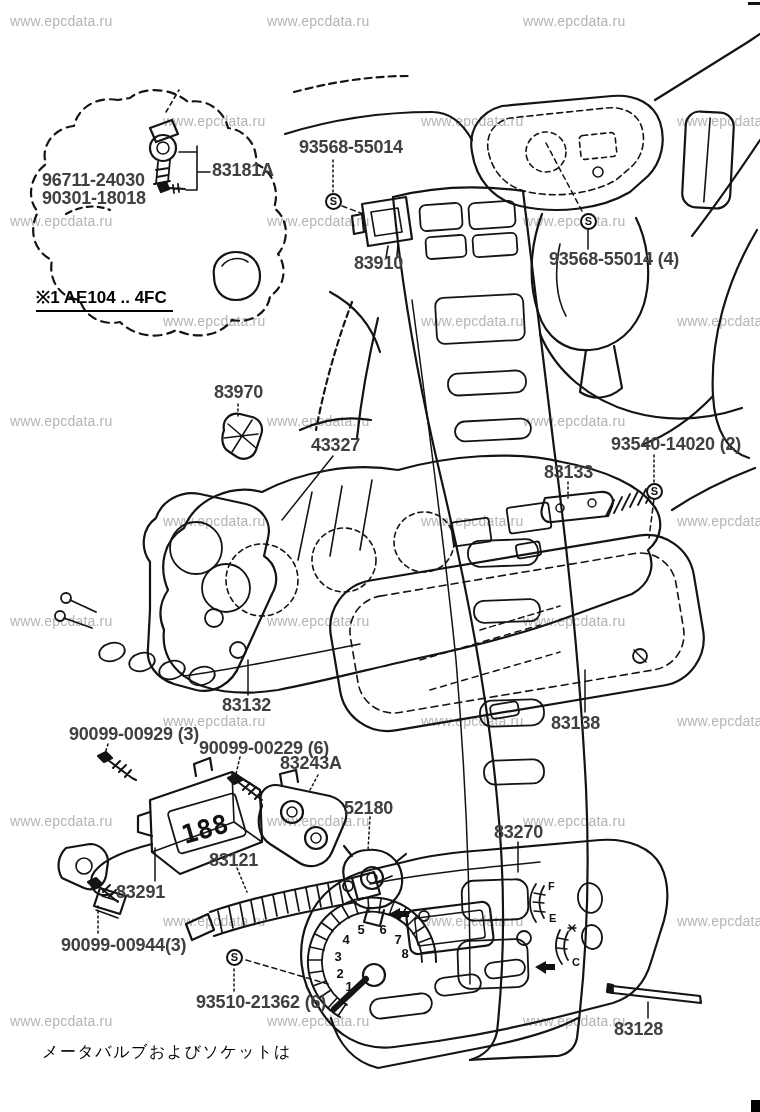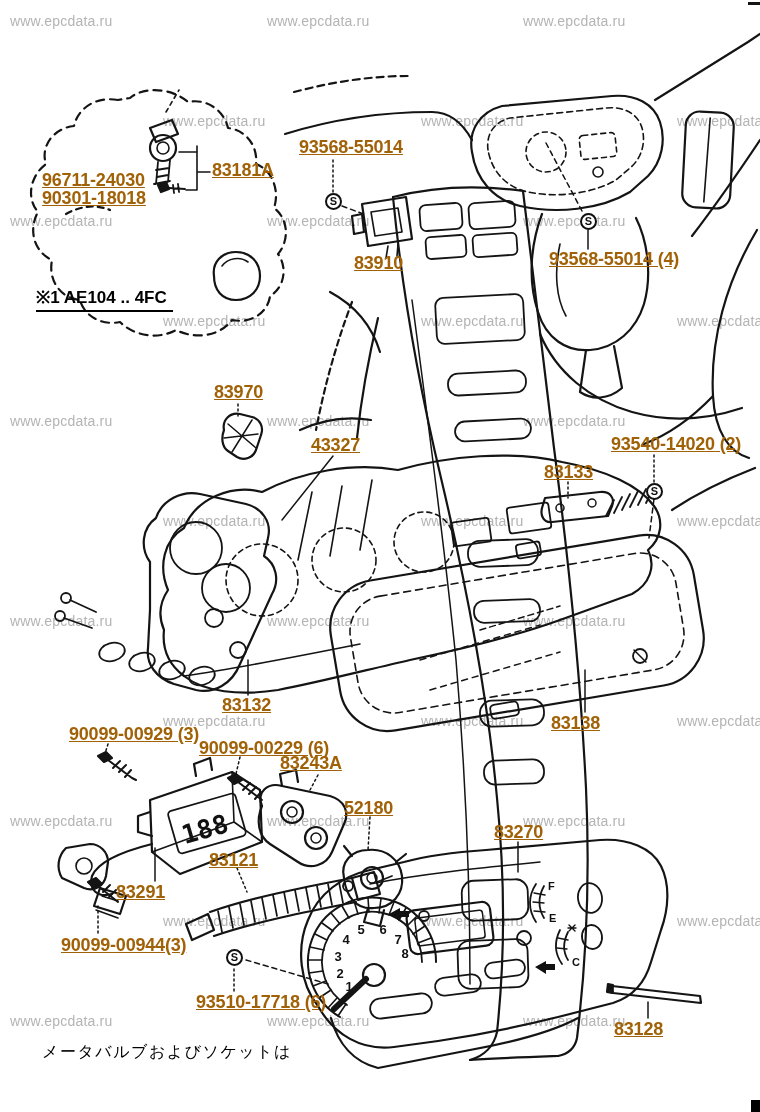--- a/index.html
+++ b/index.html
@@ -1,20 +1,20 @@
 <!DOCTYPE html>
 <html><head>
 <meta charset="utf-8">
 <style>
   html,body{margin:0;padding:0;background:#fff;}
   #stage{position:relative;width:760px;height:1112px;background:#fff;overflow:hidden;
          font-family:"Liberation Sans",sans-serif;}
   .wm{position:absolute;font-size:14px;color:#b4b4b4;white-space:nowrap;letter-spacing:.2px;}
-  .part-label{position:absolute;font-weight:bold;font-size:18px;color:#a16207;
-              white-space:nowrap;letter-spacing:-.2px;line-height:18px;text-decoration:underline;}
+  .part-label{position:absolute;font-weight:bold;font-size:18px;color:#404040;
+              white-space:nowrap;letter-spacing:-.2px;line-height:18px;}
   .variant-note{position:absolute;font-weight:bold;font-size:17px;color:#000;white-space:nowrap;
                 border-bottom:2.5px solid #000;padding:0 6px 3px 0;line-height:18px;}
   .s-marker{position:absolute;width:13px;height:13px;border:2.5px solid #101010;border-radius:50%;
             background:#fff;display:flex;align-items:center;justify-content:center;
             font-size:11px;font-weight:bold;color:#101010;line-height:11px;}
   .note-jp{position:absolute;font-size:16px;color:#000;letter-spacing:1.5px;white-space:nowrap;
            font-weight:500;line-height:20px;}
   .page-code{position:absolute;font-weight:bold;font-size:14px;color:#000;letter-spacing:.5px;}
   .corner-mark{position:absolute;background:#000;}
   svg.art{position:absolute;left:0;top:0;}
@@ -399,21 +399,21 @@
   <div class="part-label" style="left:222px;top:696px">83132</div>
   <div class="part-label" style="left:551px;top:714px">83138</div>
   <div class="part-label" style="left:69px;top:725px">90099-00929 (3)</div>
   <div class="part-label" style="left:199px;top:739px">90099-00229 (6)</div>
   <div class="part-label" style="left:280px;top:754px">83243A</div>
   <div class="part-label" style="left:344px;top:799px">52180</div>
   <div class="part-label" style="left:494px;top:823px">83270</div>
   <div class="part-label" style="left:209px;top:851px">83121</div>
   <div class="part-label" style="left:116px;top:883px">83291</div>
   <div class="part-label" style="left:61px;top:936px">90099-00944(3)</div>
-  <div class="part-label" style="left:196px;top:993px">93510-17718 (6)</div>
+  <div class="part-label" style="left:196px;top:993px">93510-21362 (6)</div>
   <div class="part-label" style="left:614px;top:1020px">83128</div>
 
   <div class="s-marker" style="left:325px;top:193px">S</div>
   <div class="s-marker" style="left:580px;top:213px">S</div>
   <div class="s-marker" style="left:646px;top:483px">S</div>
   <div class="s-marker" style="left:226px;top:949px">S</div>
 
   <div class="note-jp" style="left:42px;top:1042px">メータバルブおよびソケットは</div>
   <div class="page-code" style="left:687px;top:1122px">831736</div>
   <div class="corner-mark" style="left:751px;top:1100px;width:9px;height:12px"></div>

